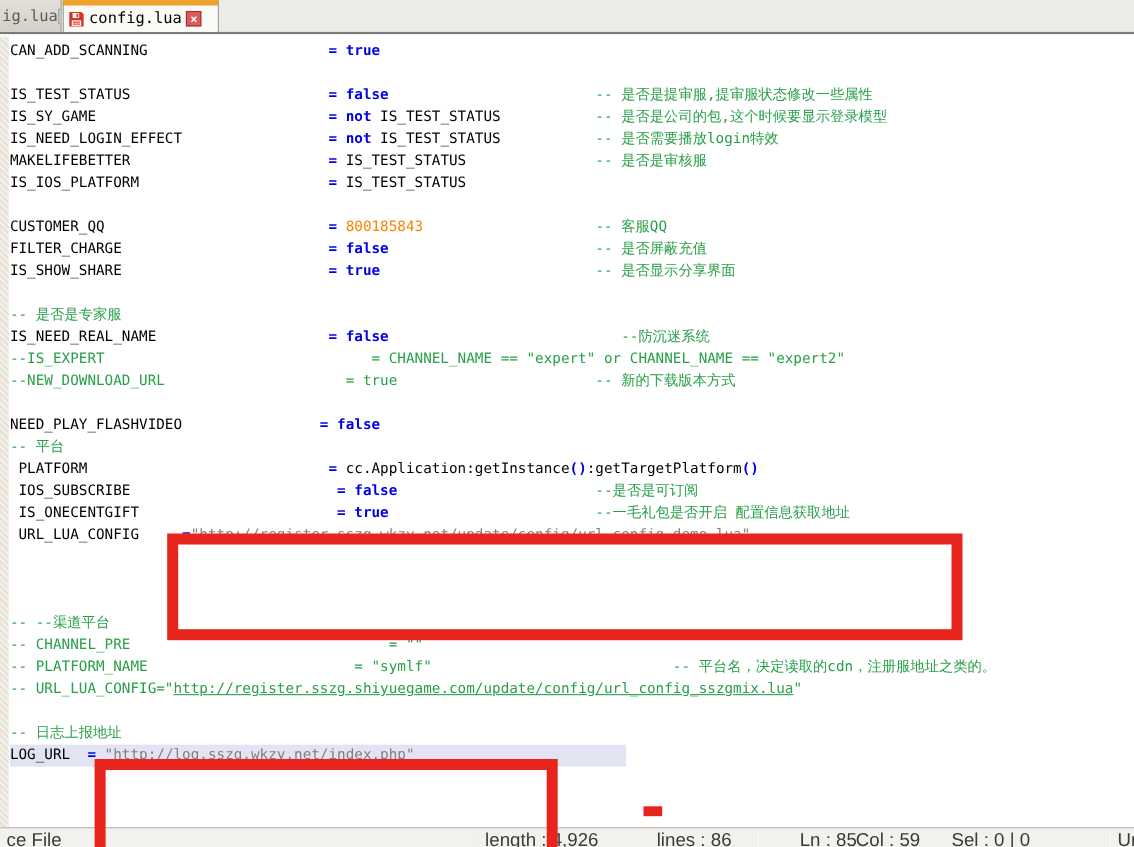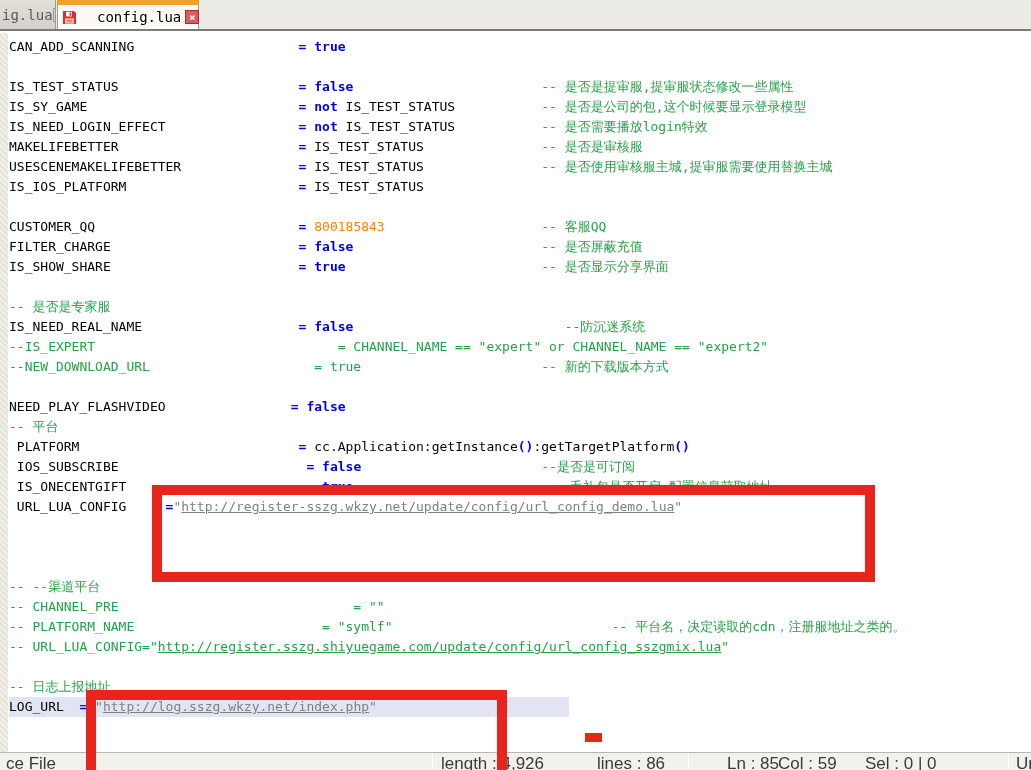--- a/index.html
+++ b/index.html
@@ -11,21 +11,21 @@
   .tabbar { position:absolute; top:0; left:0; width:1031px; height:31px;
             background:#ECEBE5; border-bottom:2px solid #7a7a7a; }
   .tab { position:absolute; top:0; height:29px; display:flex; align-items:center;
          font-family:"DejaVu Sans Mono", monospace; font-size:14px; }
   .tab.t1 { left:0; width:56px; background:linear-gradient(#e2e0d8,#d2d0c8);
             border-right:1px solid #9a9a94; color:#5a5a5a; padding-left:2px; overflow:hidden; }
   .tab.t2 { left:57px; width:142px; background:#FBFAF6; border-left:1px solid #9a9a94;
             border-right:1px solid #9a9a94; border-top:5px solid #F0A22E; color:#000;
             padding:0 4px; }
   .tlabel1 { margin-right:0; }
-  .tlabel2 { margin:0 4px 0 20px; }
+  .tlabel2 { margin:0 4px 0 4px; }
   .closebox { display:inline-flex; width:14px; height:14px; align-items:center; justify-content:center;
               font-size:11px; line-height:1; flex:0 0 auto; }
   .closebox.gray { background:#d7d5cd; border:1px solid #9a9a94; color:#666; }
   .closebox.red  { background:#D95B5B; border:1px solid #A03030; color:#fff; font-weight:bold; }
   .floppy { display:inline-flex; width:15px; height:15px; flex:0 0 auto; }
 
   
   .editor { position:absolute; top:33px; left:0; width:929px; height:719px; background:#fff; }
   .margin-strip { position:absolute; top:0; left:0; width:8px; height:100%;
                   background:repeating-linear-gradient(45deg,#f2f0e8 0 2px,#e6e3d6 2px 4px); }
@@ -89,21 +89,20 @@
 
   <div class="editor">
     <div class="margin-strip"></div>
     <div class="code" id="code-lines">
         <div class="line"><span class="n">CAN_ADD_SCANNING                     </span><span class="o">= </span><span class="k">true</span></div>
         <div class="line"></div>
         <div class="line"><span class="n">IS_TEST_STATUS                       </span><span class="o">= </span><span class="k">false</span><span class="n">                        </span><span class="c">-- 是否是提审服,提审服状态修改一些属性</span></div>
         <div class="line"><span class="n">IS_SY_GAME                           </span><span class="o">= </span><span class="k">not</span><span class="n"> IS_TEST_STATUS           </span><span class="c">-- 是否是公司的包,这个时候要显示登录模型</span></div>
         <div class="line"><span class="n">IS_NEED_LOGIN_EFFECT                 </span><span class="o">= </span><span class="k">not</span><span class="n"> IS_TEST_STATUS           </span><span class="c">-- 是否需要播放login特效</span></div>
         <div class="line"><span class="n">MAKELIFEBETTER                       </span><span class="o">= </span><span class="n">IS_TEST_STATUS               </span><span class="c">-- 是否是审核服</span></div>
-        <div class="line"><span class="n">USESCENEMAKELIFEBETTER               </span><span class="o">= </span><span class="n">IS_TEST_STATUS               </span><span class="c">-- 是否使用审核服主城,提审服需要使用替换主城</span></div>
         <div class="line"><span class="n">IS_IOS_PLATFORM                      </span><span class="o">= </span><span class="n">IS_TEST_STATUS</span></div>
         <div class="line"></div>
         <div class="line"><span class="n">CUSTOMER_QQ                          </span><span class="o">= </span><span class="d">800185843</span><span class="n">                    </span><span class="c">-- 客服QQ</span></div>
         <div class="line"><span class="n">FILTER_CHARGE                        </span><span class="o">= </span><span class="k">false</span><span class="n">                        </span><span class="c">-- 是否屏蔽充值</span></div>
         <div class="line"><span class="n">IS_SHOW_SHARE                        </span><span class="o">= </span><span class="k">true</span><span class="n">                         </span><span class="c">-- 是否显示分享界面</span></div>
         <div class="line"></div>
         <div class="line"><span class="c">-- 是否是专家服</span></div>
         <div class="line"><span class="n">IS_NEED_REAL_NAME                    </span><span class="o">= </span><span class="k">false</span><span class="n">                           </span><span class="c">--防沉迷系统</span></div>
         <div class="line"><span class="c">--IS_EXPERT                               = CHANNEL_NAME == "expert" or CHANNEL_NAME == "expert2"</span></div>
         <div class="line"><span class="c">--NEW_DOWNLOAD_URL                     = true                       -- 新的下载版本方式</span></div>

